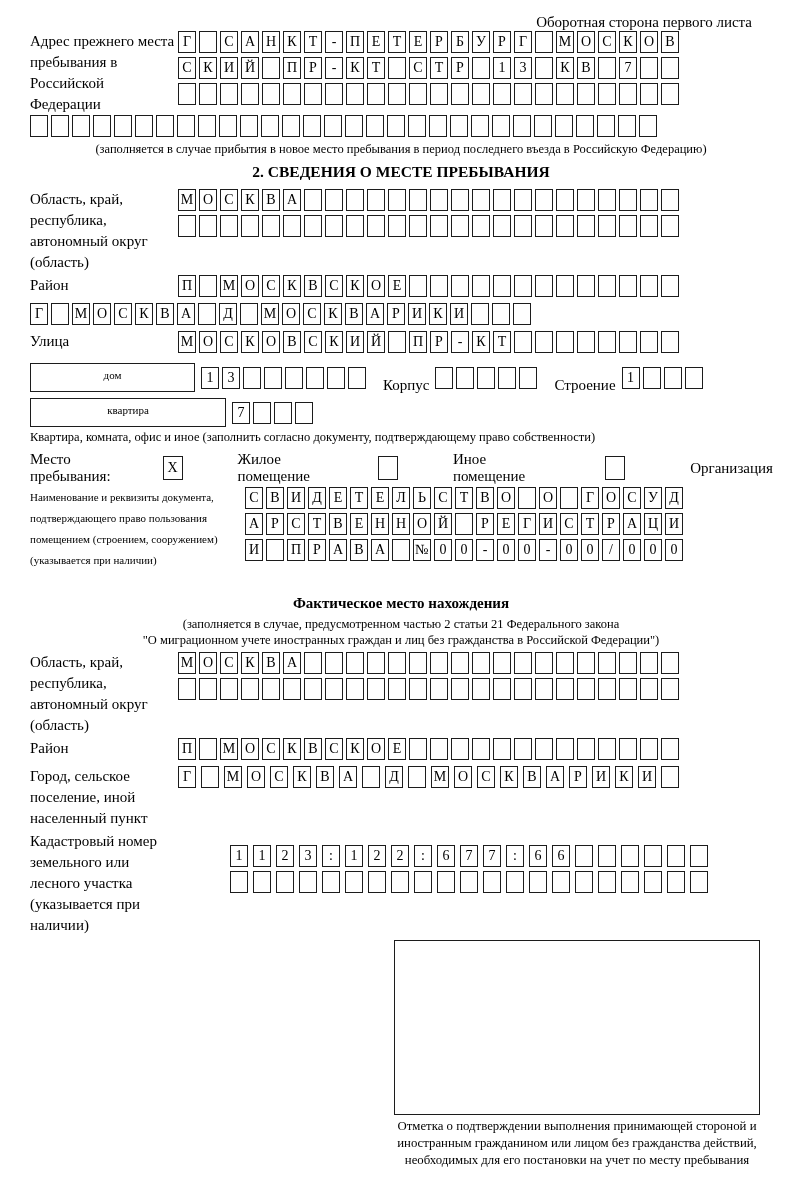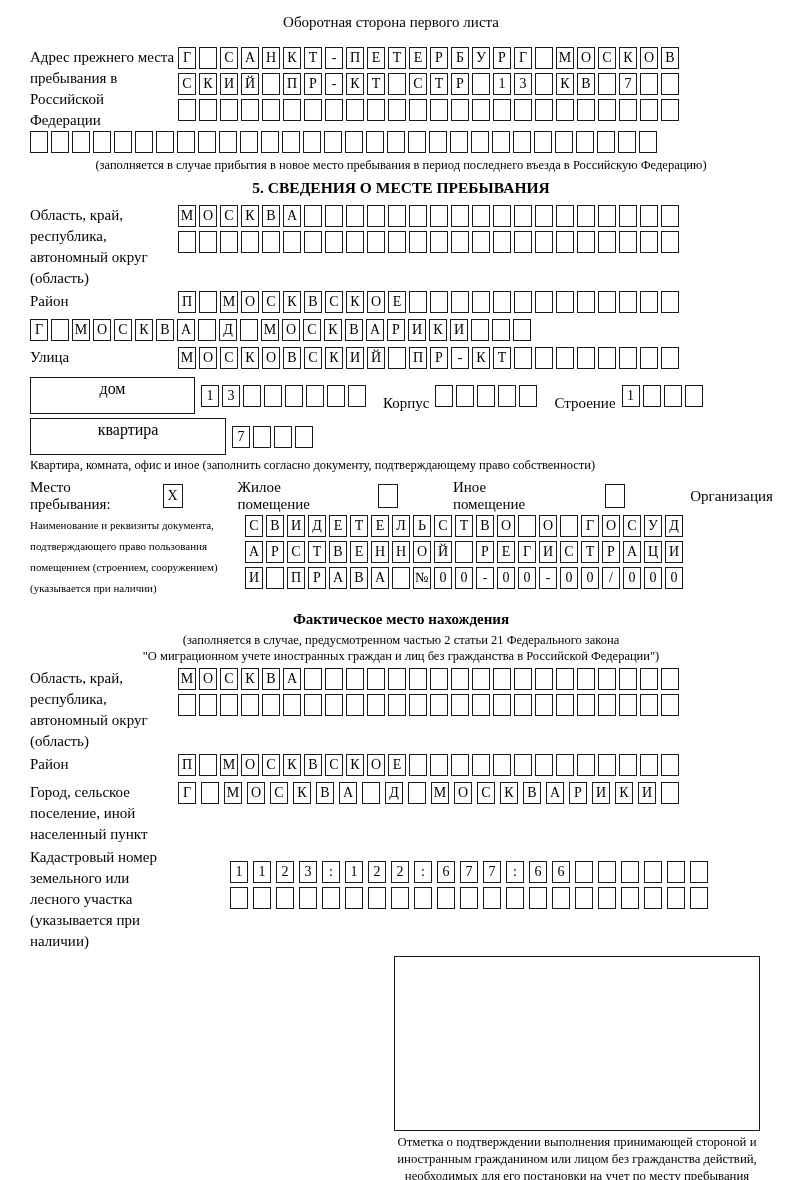--- a/index.html
+++ b/index.html
@@ -1,36 +1,36 @@
 <!DOCTYPE html>
 <html><head>
 <meta charset="utf-8">
 <style>
   * { margin:0; padding:0; box-sizing:border-box; }
   html,body { background:#fff; }
   body { width:800px; height:1180px; font-family:"Liberation Serif","DejaVu Serif",serif; color:#000; }
   .sheet { width:800px; height:1180px; padding:14px 28px 8px 30px; overflow:hidden; }
 
-  .corner { text-align:center; font-size:15px; padding-right:20px; margin-bottom:16px; }
+  .corner { text-align:right; font-size:15px; padding-right:20px; }
 
   .row-flex { display:flex; }
   .flabel { width:148px; flex-shrink:0; font-size:15px; line-height:21px; }
   .flabel-wide { width:215px; flex-shrink:0; font-size:11px; line-height:21px; }
 
   .boxes { display:flex; margin-bottom:4px; }
   .cell { flex-shrink:0; display:inline-block; width:18px; height:22px; border:1.5px solid #1c1c1c;
           margin-right:3px; text-align:center; font-size:14px; line-height:19px; font-family:"Liberation Serif",serif; }
   .wide .cell { margin-right:5px; }
 
   .note { font-size:12.5px; line-height:16px; }
   .note-center { text-align:center; }
   .sec-title { text-align:center; font-weight:bold; font-size:15.5px; margin:6px 0 8px; }
-  .sub-title { text-align:center; font-weight:bold; font-size:15px; margin:12px 0 4px; }
-
-  .named-box { border:1.5px solid #1c1c1c; height:37px; text-align:center; font-size:16px; line-height:22px; flex-shrink:0; }
+  .sub-title { text-align:center; font-weight:bold; font-size:15px; margin:24px 0 4px; }
+
+  .named-box { border:1.5px solid #1c1c1c; height:29px; text-align:center; font-size:11px; line-height:22px; flex-shrink:0; }
   .inline-row { display:flex; align-items:center; margin:4px 0 2px; }
   .inline-label { font-size:15px; margin:16px 6px 0 14px; }
 
   .stay-row { display:flex; align-items:center; margin:6px 0 2px;gap:44px; }
   .stay-row .opt-label { font-size:15px; margin:0 10px 0 8px; }
   .stay-row .cell { width:20px; height:24px; line-height:21px; }
 
   .mark-wrap { width:382px; margin-left:356px; margin-top:4px; }
   .mark-box { width:366px; height:175px; border:1.8px solid #1c1c1c; margin-left:8px; }
   .mark-caption { font-size:12.8px; line-height:17px; text-align:center; margin-top:3px; }
@@ -156,21 +156,21 @@
       <span class="cell"></span>
       <span class="cell"></span>
       <span class="cell"></span>
       <span class="cell"></span>
       <span class="cell"></span>
       <span class="cell"></span>
       <span class="cell"></span>
     </div>
   <div class="note note-center mb4">(заполняется в случае прибытия в новое место пребывания в период последнего въезда в Российскую Федерацию)</div>
 
-  <div class="sec-title">5. СВЕДЕНИЯ О МЕСТЕ ПРЕБЫВАНИЯ</div>
+  <div class="sec-title">2. СВЕДЕНИЯ О МЕСТЕ ПРЕБЫВАНИЯ</div>
 
   <div class="row-flex mb2">
     <div class="flabel">Область, край, республика, автономный округ (область)</div>
     <div>
       <div class="boxes">
           <span class="cell">М</span>
           <span class="cell">О</span>
           <span class="cell">С</span>
           <span class="cell">К</span>
           <span class="cell">В</span>

